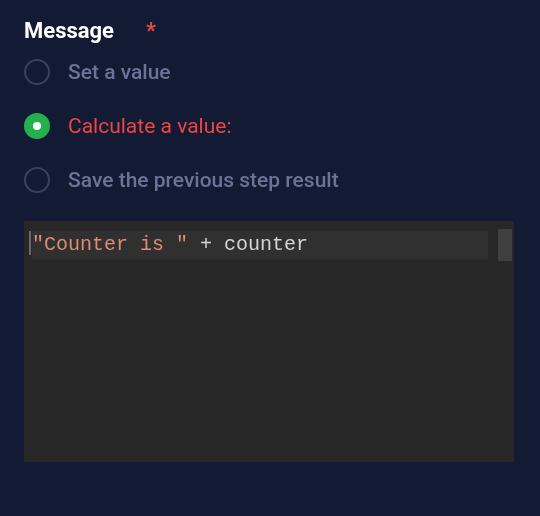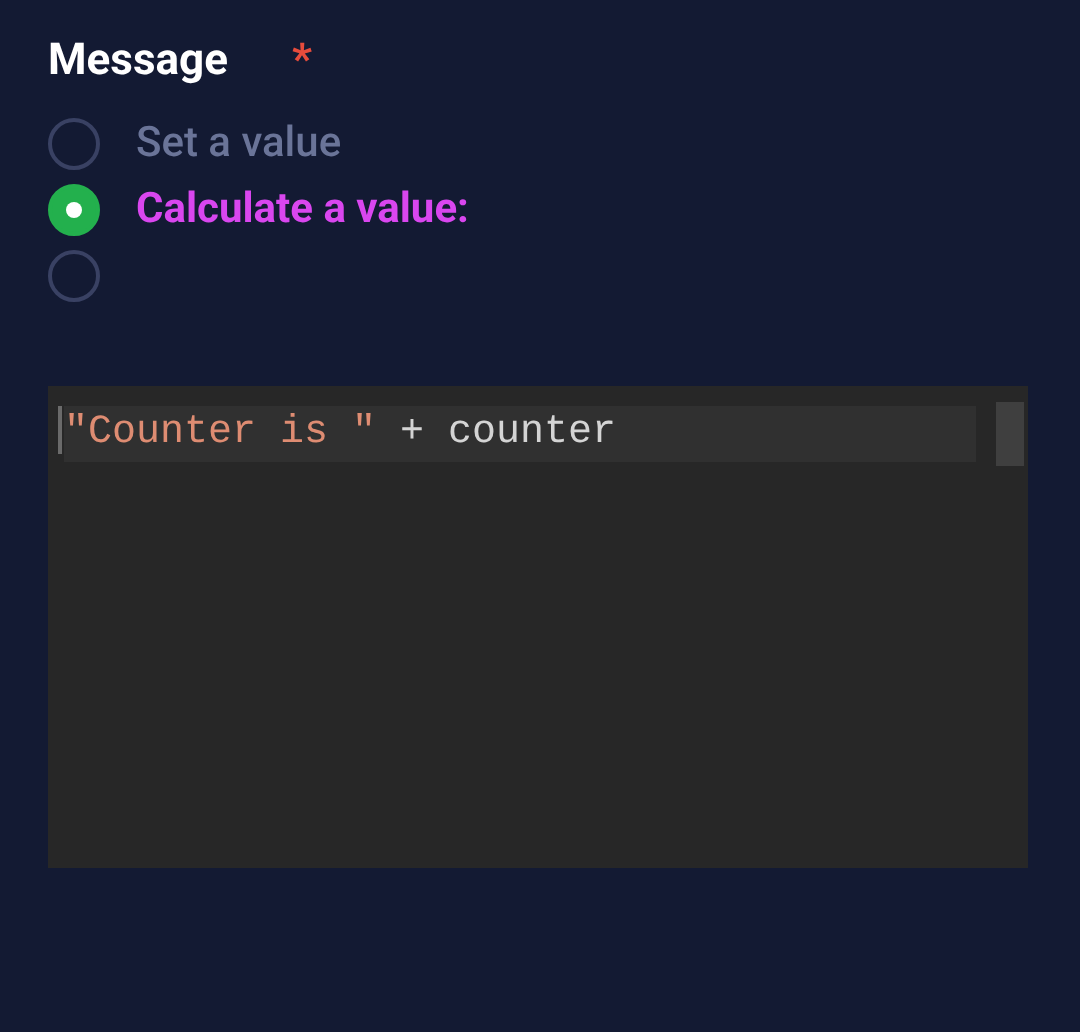--- a/index.html
+++ b/index.html
@@ -25,22 +25,22 @@
       gap: 26px;
     }
     .required-asterisk {
       color: #e74c3c;
       margin-left: 6px;
       font-weight: 700;
     }
     .radio-group {
       display: flex;
       flex-direction: column;
-      gap: 7px;
-      margin-bottom: 42px;
+      gap: 28px;
+      margin-bottom: 28px;
     }
     .radio-option {
       display: flex;
       align-items: center;
       gap: 18px;
       cursor: pointer;
     }
     .radio-circle {
       width: 26px;
       height: 26px;
@@ -61,22 +61,22 @@
       height: 8px;
       border-radius: 50%;
       background-color: #ffffff;
     }
     .radio-label {
       font-size: 21px;
       color: #6a7498;
       font-weight: 500;
     }
     .radio-label.selected {
-      color: #d946ef;
-      font-weight: 700;
+      color: #ef4444;
+      font-weight: 400;
     }
     .code-editor {
       position: relative;
       background-color: #272727;
       width: 490px;
       height: 241px;
       padding: 10px 8px;
       font-family: 'Consolas', 'Monaco', 'Courier New', monospace;
       font-size: 20px;
       line-height: 1.4;
@@ -135,20 +135,21 @@
     <span class="radio-label">Set a value</span>
   </div>
 
   <div class="radio-option">
     <div class="radio-circle selected"></div>
     <span class="radio-label selected">Calculate a value:</span>
   </div>
 
   <div class="radio-option">
     <div class="radio-circle"></div>
+    <span class="radio-label">Save the previous step result</span>
   </div>
 </div>
 
 <div class="code-editor">
   <div class="cursor-mark"></div>
   <div class="code-line"><span class="code-string">"Counter is "</span><span class="code-operator"> + </span><span class="code-identifier">counter</span></div>
   <div class="scrollbar-track">
     <div class="scrollbar-thumb"></div>
   </div>
 </div>

